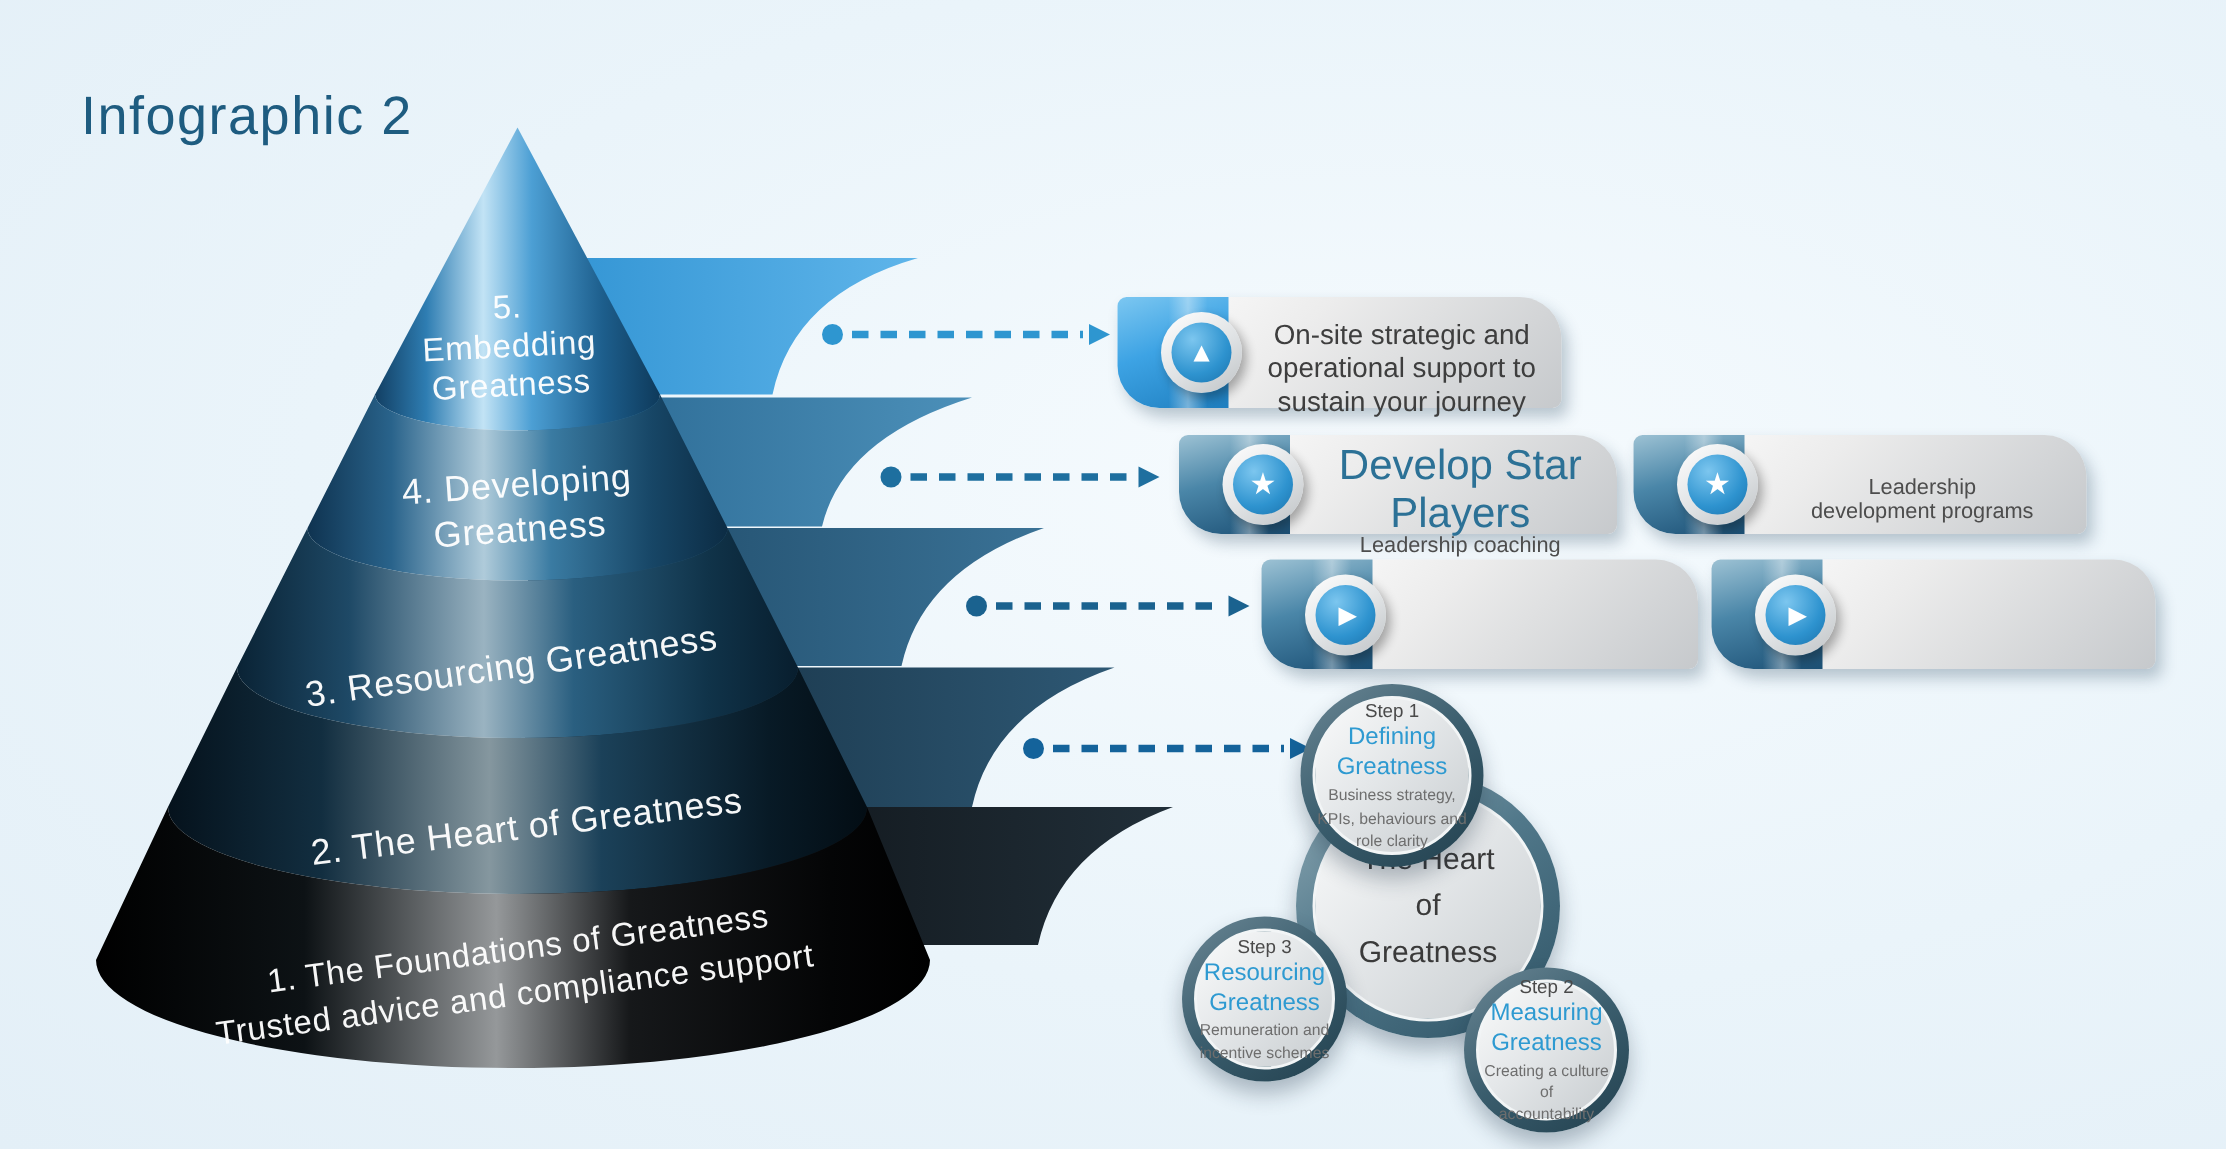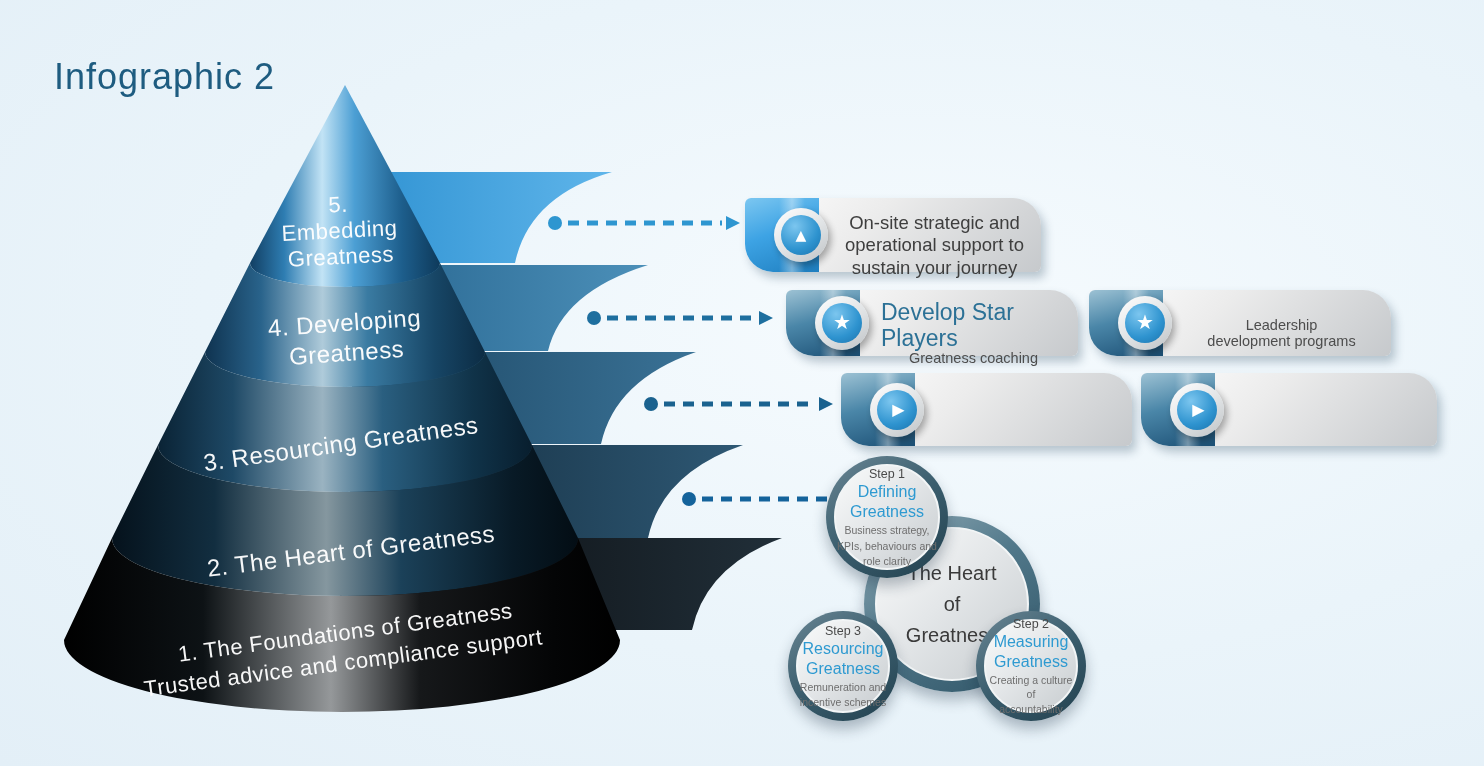--- a/index.html
+++ b/index.html
@@ -22,23 +22,23 @@
     border-radius:50%;background:linear-gradient(145deg,#ffffff 0%,#dfe2e4 55%,#bfc3c6 100%);
     box-shadow:3px 4px 7px rgba(0,0,0,.32);}
   .icon-inner{position:absolute;inset:7px;border-radius:50%;
     background:radial-gradient(circle at 35% 28%,#7cc6ef 0%,#2e93cf 60%,#1a72ac 100%);
     display:flex;align-items:center;justify-content:center;}
   .glyph{font-family:"DejaVu Sans", sans-serif;color:#ffffff;line-height:1;}
   .glyph.up{font-size:14px;}
   .glyph.star{font-size:20px;margin-top:-2px;}
   .glyph.play{font-size:16px;margin-left:3px;}
   .card-body{position:absolute;left:95px;right:12px;top:0;bottom:0;display:flex;flex-direction:column;
-    align-items:center;justify-content:center;text-align:left;margin-top:21px;}
+    align-items:center;justify-content:center;text-align:center;margin-top:21px;}
   .card-line{font-size:18.5px;color:#3e3e3e;line-height:1.22;}
-  .card-title{font-size:23px;color:#2c7196;line-height:1.12;}
+  .card-title{font-size:28px;color:#2c7196;line-height:1.12;}
   .card-sub{font-size:14.5px;color:#4d4d4d;line-height:1.08;}
   
   .circle{position:absolute;z-index:3;border-radius:50%;box-shadow:0 8px 14px rgba(20,40,60,.30);}
   .circle.big{background:linear-gradient(145deg,#93adb8 0%,#51788a 45%,#2e5365 100%);}
   .circle.step{background:linear-gradient(145deg,#6b8795 0%,#3a5d6d 50%,#22404e 100%);}
   .circ-body{position:absolute;border-radius:50%;border:2px solid #f2f5f6;
     background:linear-gradient(135deg,#fafbfb 0%,#e4e7e9 45%,#c7cccf 100%);
     display:flex;flex-direction:column;align-items:center;justify-content:center;text-align:center;}
   .circle.big .circ-body{inset:11px;}
   .circle.step .circ-body{inset:8px;}
@@ -187,21 +187,21 @@
 
   <div class="card" style="left:786px;top:290px;width:292px;height:66px">
     <div class="card-left steel"></div>
     <div class="icon-outer">
       <div class="icon-inner">
           <span class="glyph star">★</span>
         </div>
     </div>
     <div class="card-body">
       <span class="card-title">Develop Star Players</span>
-      <span class="card-sub">Greatness coaching</span>
+      <span class="card-sub">Leadership coaching</span>
     </div>
   </div>
 
   <div class="card" style="left:1089px;top:290px;width:302px;height:66px">
     <div class="card-left steel"></div>
     <div class="icon-outer">
       <div class="icon-inner">
           <span class="glyph star">★</span>
         </div>
     </div>
@@ -230,42 +230,42 @@
   </div>
 
   <div class="circle big" style="left:864px;top:516px;width:176px;height:176px">
     <div class="circ-body">
       <span class="center-line">The Heart</span>
       <span class="center-line">of</span>
       <span class="center-line">Greatness</span>
     </div>
   </div>
 
-  <div class="circle step" style="left:826px;top:456px;width:122px;height:122px">
+  <div class="circle step" style="left:867px;top:456px;width:122px;height:122px">
     <div class="circ-body">
       <span class="step-label">Step 1</span>
       <span class="step-name">Defining</span>
       <span class="step-name">Greatness</span>
       <span class="step-desc">Business strategy,</span>
       <span class="step-desc">KPIs, behaviours and</span>
       <span class="step-desc">role clarity</span>
     </div>
   </div>
 
   <div class="circle step" style="left:788px;top:611px;width:110px;height:110px">
     <div class="circ-body">
       <span class="step-label">Step 3</span>
       <span class="step-name">Resourcing</span>
       <span class="step-name">Greatness</span>
       <span class="step-desc">Remuneration and</span>
       <span class="step-desc">incentive schemes</span>
     </div>
   </div>
 
-  <div class="circle step" style="left:976px;top:611px;width:110px;height:110px">
+  <div class="circle step" style="left:976px;top:645px;width:110px;height:110px">
     <div class="circ-body">
       <span class="step-label">Step 2</span>
       <span class="step-name">Measuring</span>
       <span class="step-name">Greatness</span>
       <span class="step-desc">Creating a culture of</span>
       <span class="step-desc">accountability</span>
     </div>
   </div>
 
 </div>

